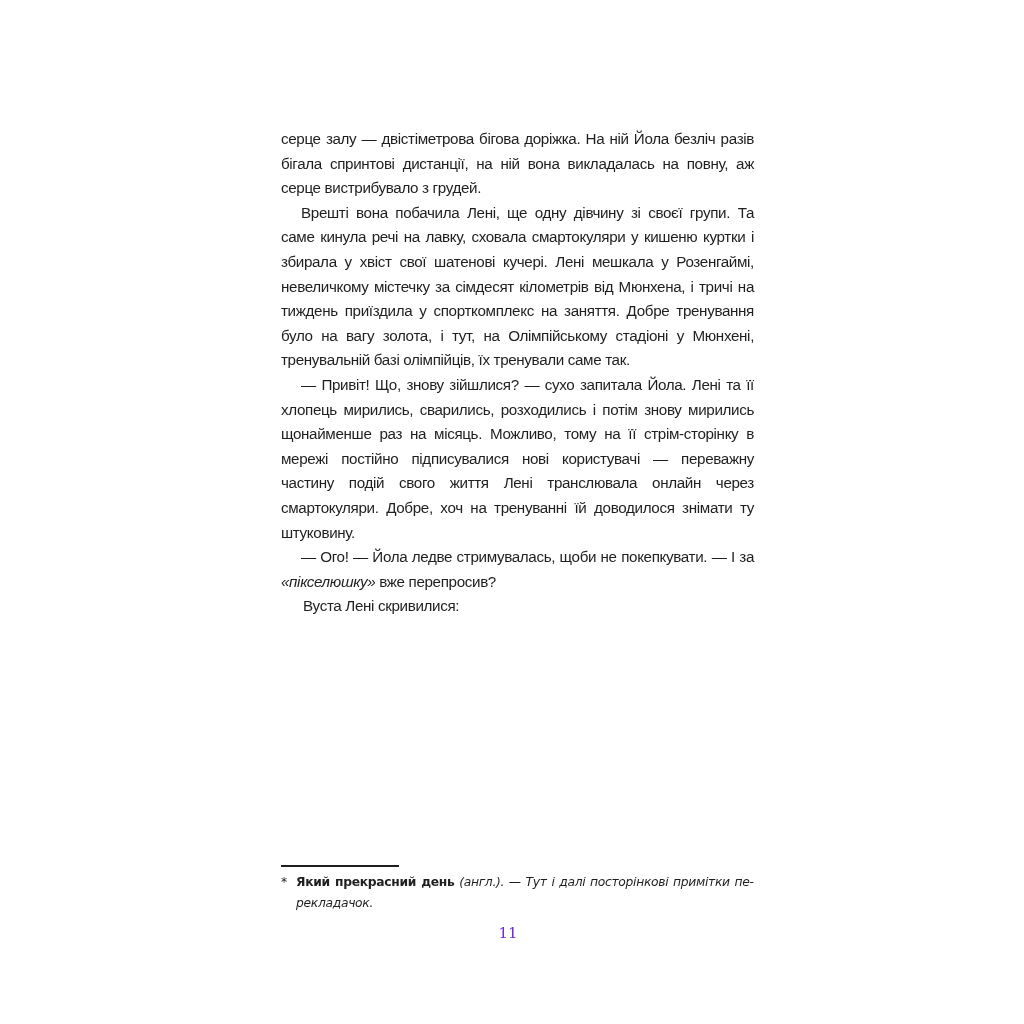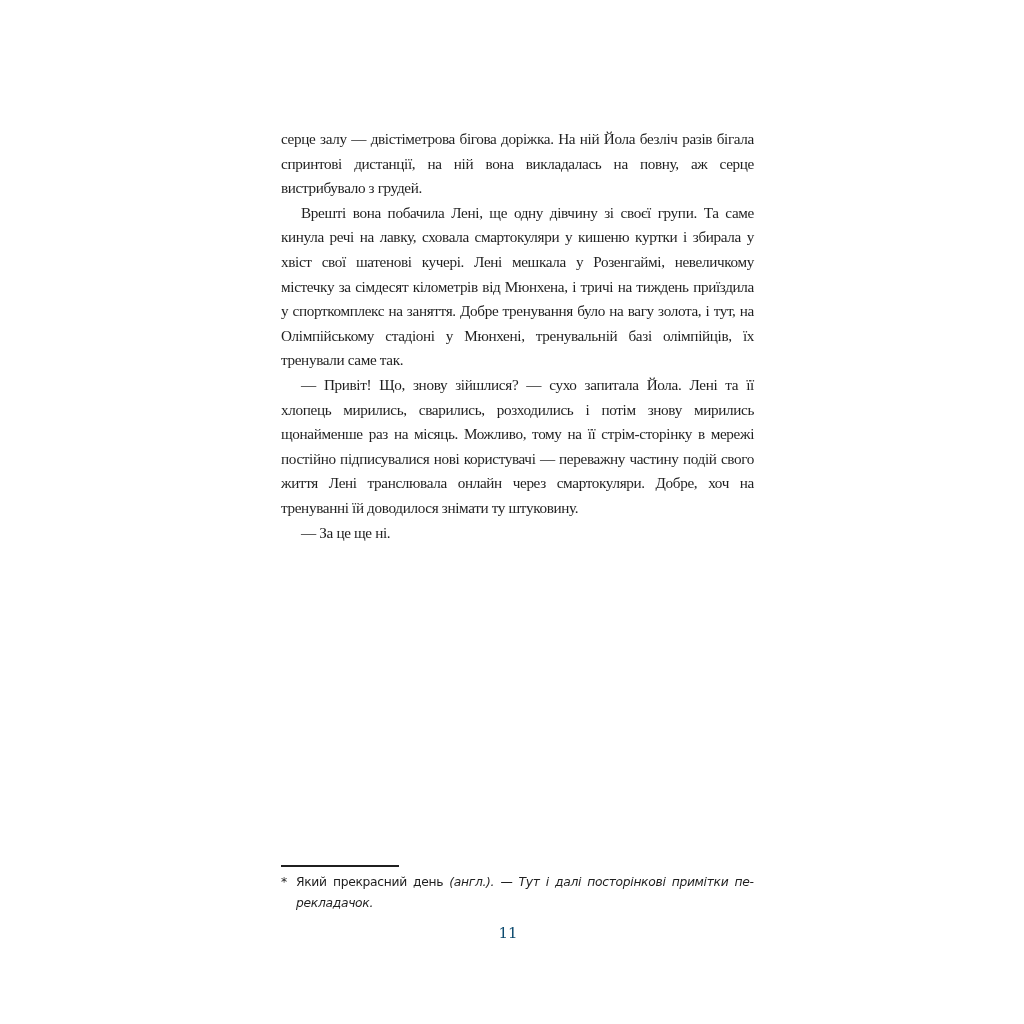--- a/index.html
+++ b/index.html
@@ -12,21 +12,21 @@
     height: 1024px;
     position: relative;
     overflow: hidden;
     color: #1f1f1f;
   }
   .page {
     position: absolute;
     left: 281px;
     top: 127px;
     width: 473px;
-    font-family: Liberation Serif, serif;
+    font-family: Liberation Sans, sans-serif;
     font-size: 15.2px;
     line-height: 24.6px;
     letter-spacing: -0.35px;
   }
   .para {
     margin: 0;
     text-align: justify;
     text-align-last: left;
     hyphens: manual;
   }
@@ -61,48 +61,49 @@
     position: absolute;
     left: 0;
     top: 0;
     width: 14px;
   }
   .footnote .body {
     margin-left: 15px;
     text-align: justify;
     text-align-last: left;
   }
-  .footnote .fn-strong { font-weight: normal; }
+  .footnote .fn-strong { font-weight: bold; }
   .footnote .fn-em { font-style: italic; }
   .page-number {
     position: absolute;
     left: 488px;
     top: 924px;
     width: 40px;
     text-align: center;
     font-family: "DejaVu Serif", "Liberation Serif", serif;
     font-size: 15px;
-    color: #0c4a6e;
+    color: #6d28d9;
   }
 </style>
 </head>
 <body>
 
 <div class="page">
   <p class="para"><span>серце залу — двістіметрова бігова доріжка. На ній Йола безліч разів бігала спринтові дистанції, на ній вона викладалась на повну, аж серце вистрибувало з грудей.</span></p>
 
   <p class="para indent"><span>Врешті вона побачила Лені, ще одну дівчину зі своєї гру­пи. Та саме кинула речі на лавку, сховала смартокуляри у кишеню куртки і збирала у хвіст свої шатенові кучері. Лені мешкала у Розенгаймі, невеличкому містечку за сімдесят кі­лометрів від Мюнхена, і тричі на тиждень приїздила у спорт­комплекс на заняття. Добре тренування було на вагу золота, і тут, на Олімпійському стадіоні у Мюнхені, тренувальній базі олімпійців, їх тренували саме так.</span></p>
 
 
   <p class="para indent"><span>— Привіт! Що, знову зійшлися? — сухо запитала Йола. Лені та її хлопець мирились, сварились, розходились і потім зно­ву мирились щонайменше раз на місяць. Можливо, тому на її стрім-сторінку в мережі постійно підписувалися нові корис­тувачі — переважну частину подій свого життя Лені трансл­ю­вала онлайн через смартокуляри. Добре, хоч на тренуванні їй доводилося знімати ту штуковину.</span></p>
 
 
+  <p class="para indent"><span>— Ого! — Йола ледве стримувалась, щоби не покепкувати. — І за </span><span class="em">«пікселюшку»</span><span> вже перепросив?</span></p>
 
+  <p class="para indent-small"><span>Вуста Лені скривилися:</span></p>
 
-  <p class="para indent"><span>— За це ще ні.</span></p>
 </div>
 
 <div class="footnote-rule"></div>
 
 <div class="footnote">
   <span class="mark">*</span>
   <div class="body"><span class="fn-strong">Який прекрасний день</span><span class="fn-em"> (англ.). — Тут і далі посторінкові примітки пе­рекладачок.</span></div>
 </div>
 
 <div class="page-number">11</div>

